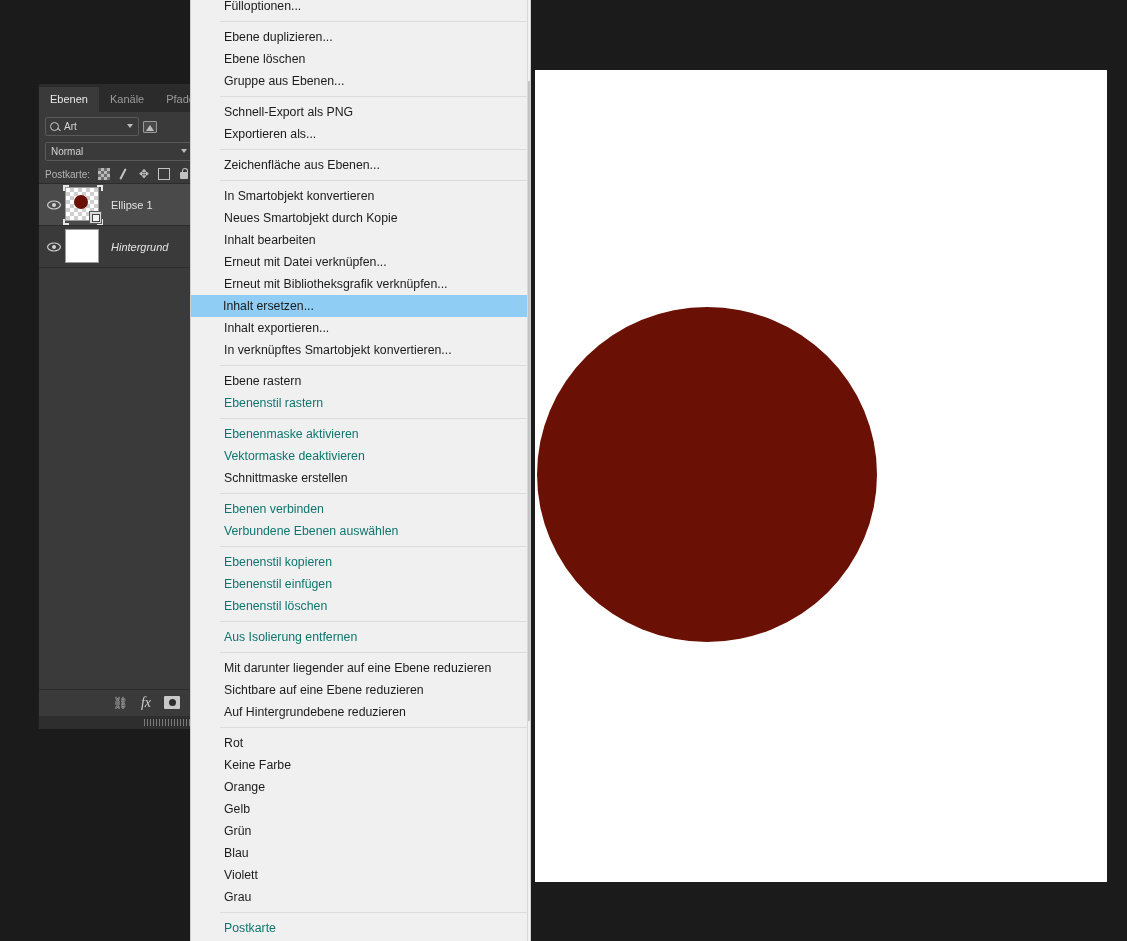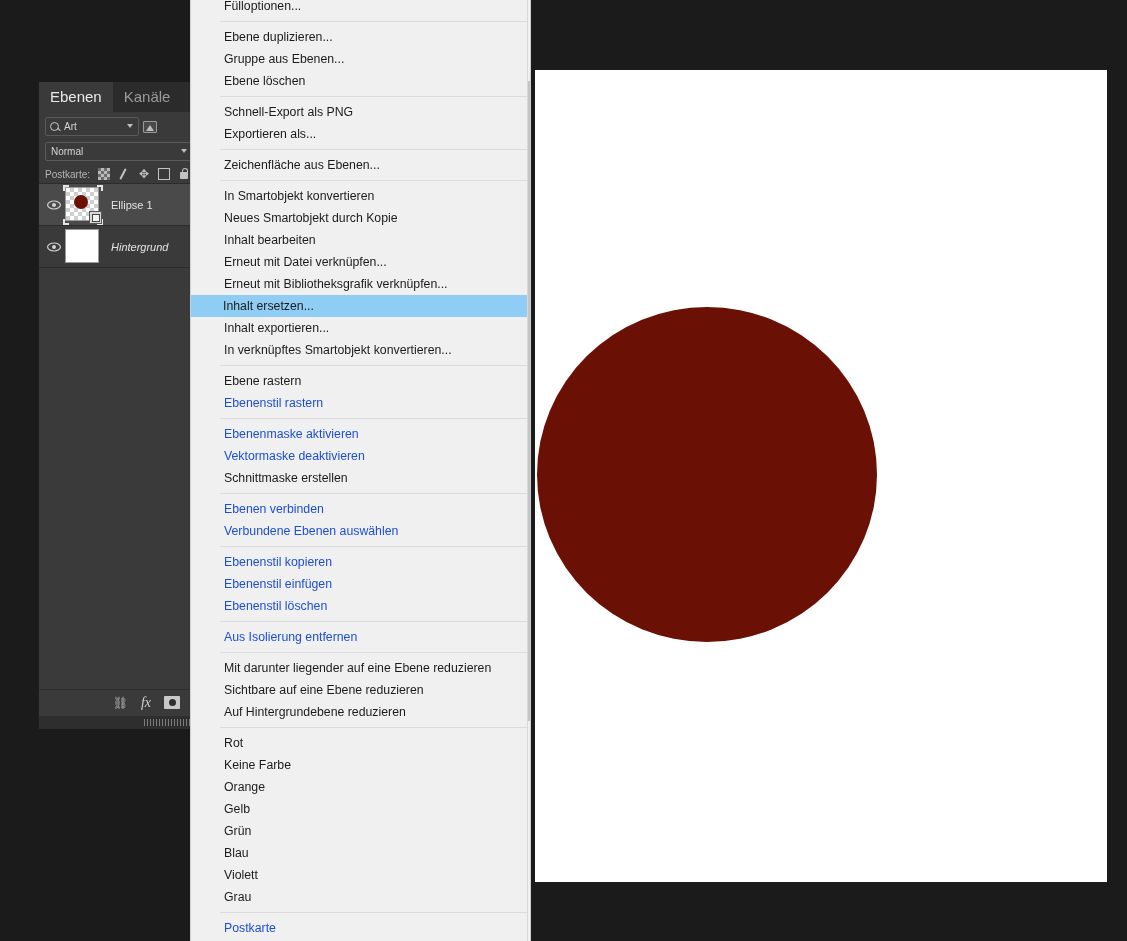--- a/index.html
+++ b/index.html
@@ -32,21 +32,21 @@
     background:#323232;
     border-left:1px solid #1f1f1f;
   }
   .panel-tabs{
     display:flex; align-items:flex-end;
     height:28px;
     background:#2b2b2b;
   }
   .panel-tab{
     padding:6px 11px 7px 11px;
-    font-size:15px; color:#9b9b9b;
+    font-size:11px; color:#9b9b9b;
     background:#2b2b2b;
     white-space:nowrap;
   }
   .panel-tab.active{
     background:#3a3a3a; color:#e8e8e8;
   }
   .panel-body{ background:#3a3a3a; height:calc(100% - 28px); position:relative; }
 
   .filter-row{
     display:flex; align-items:center; 
@@ -200,21 +200,21 @@
     position:absolute;left:0;top:0;bottom:0;width:16px;background:#f0f0f0;
   }
   .ctx-list{ position:relative; }
   .mi{
     height:22px;
     display:flex;align-items:center;
     padding-left:33px;
     white-space:nowrap;
     color:#1b1b1b;
   }
-  .mi.disabled{ color:#1d4ed8; }
+  .mi.disabled{ color:#0f766e; }
   .mi.highlight{ background:#8fcdf4;padding-left:32px; }
   .sep{
     height:1px;background:#dcdcdc;margin:4px 0 4px 29px;
   }
   .ctx-scrollbar{
     position:absolute;right:0;top:0;width:3px;height:100%;
     background:#f0f0f0;border-left:1px solid #d8d8d8;
   }
   .ctx-scrollbar .thumbbar{
     position:absolute;left:0;top:86px;width:3px;height:640px;background:#c4c4c4;
@@ -310,22 +310,22 @@
       </div>
     </div>
   </div>
 
   <div class="ctx-menu">
     <div class="ctx-gutter"></div>
     <div class="ctx-list" id="ctx-list">
         <div class="mi">Fülloptionen...</div>
         <div class="sep"></div>
         <div class="mi">Ebene duplizieren...</div>
+        <div class="mi">Ebene löschen</div>
         <div class="mi">Gruppe aus Ebenen...</div>
-        <div class="mi">Ebene löschen</div>
         <div class="sep"></div>
         <div class="mi">Schnell-Export als PNG</div>
         <div class="mi">Exportieren als...</div>
         <div class="sep"></div>
         <div class="mi">Zeichenfläche aus Ebenen...</div>
         <div class="sep"></div>
         <div class="mi">In Smartobjekt konvertieren</div>
         <div class="mi">Neues Smartobjekt durch Kopie</div>
         <div class="mi">Inhalt bearbeiten</div>
         <div class="mi">Erneut mit Datei verknüpfen...</div>

